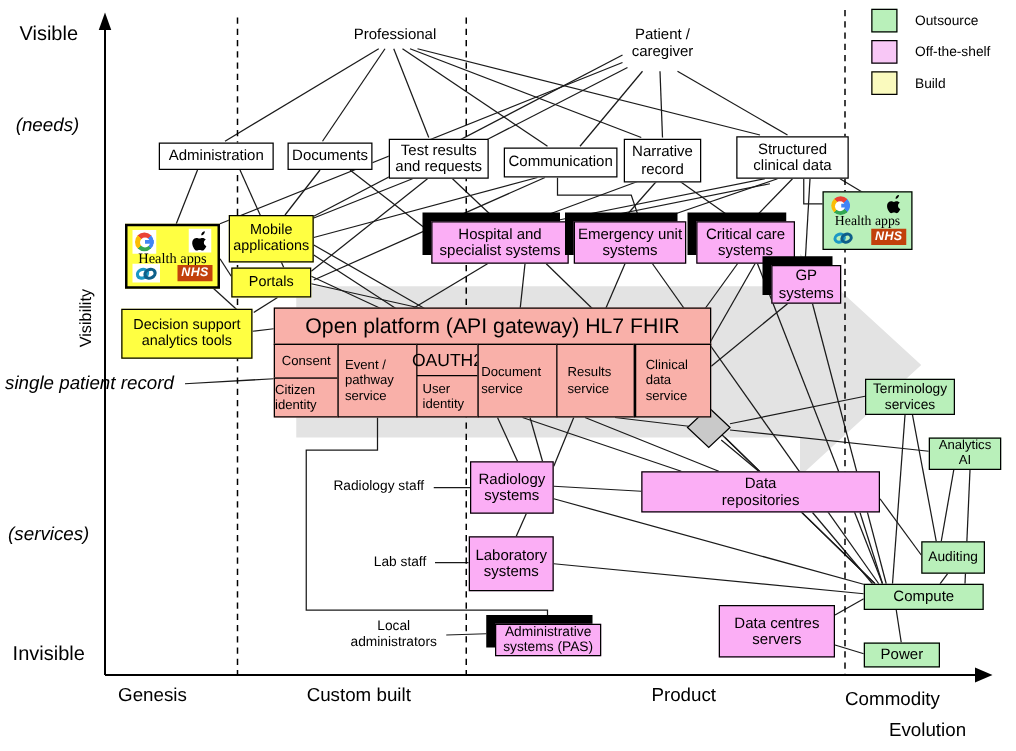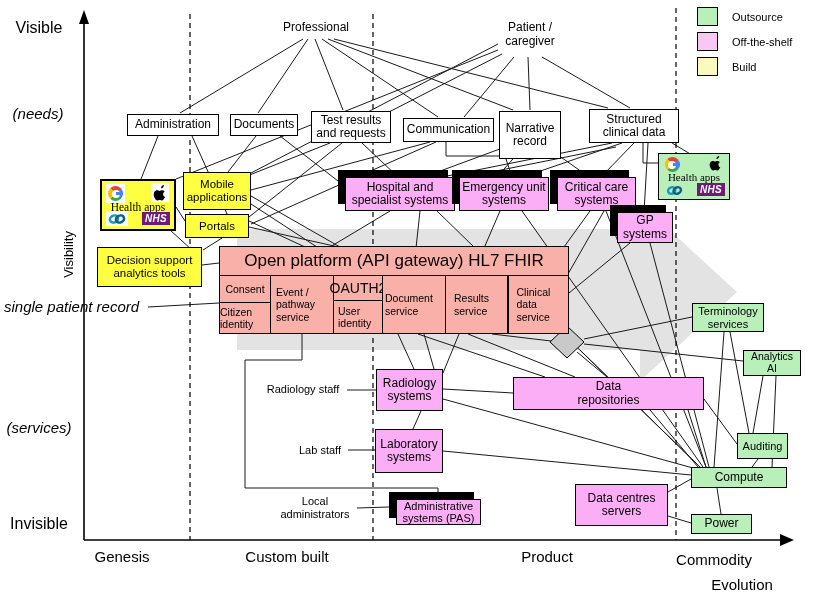--- a/index.html
+++ b/index.html
@@ -30,21 +30,21 @@
   .leg-sw{width:21px;height:19px;border:1px solid #000;box-sizing:border-box;}
   .leg-lb{font-size:11px;white-space:nowrap;}
   
   .happs{padding:0;}
   .happs .serif{position:absolute;left:0;right:0;font-family:"Liberation Serif",serif;}
   .icon-cell{position:absolute;background:#fff;display:flex;align-items:center;justify-content:center;}
   .g-icon{width:15px;height:15px;border-radius:50%;position:relative;
      background:conic-gradient(from -45deg,#ea4335 0 25%,#4285f4 25% 50%,#34a853 50% 75%,#fbbc05 75% 100%);}
   .g-icon::before{content:"";position:absolute;inset:3.5px;background:#fff;border-radius:50%;}
   .g-icon::after{content:"";position:absolute;right:0;top:6px;width:7px;height:3.2px;background:#4285f4;}
-  .nhs{background:#701a75;color:#fff;font-style:italic;font-weight:bold;
+  .nhs{background:#c2410c;color:#fff;font-style:italic;font-weight:bold;
        font-size:10px;line-height:13px;padding:0 3px;letter-spacing:.3px;}
   .inner-w90{width:90px;} .inner-w44{width:44px;}
 </style>
 </head>
 <body>
 
 <div id="stage">
 
   <svg id="wires" xmlns="http://www.w3.org/2000/svg" width="813" height="601">
 
@@ -152,21 +152,21 @@
       <line x1="84" y1="540" x2="84" y2="22"></line>
       <line x1="84" y1="540" x2="782" y2="540"></line>
     </g>
     <polygon points="84,10 79,24 89,24" fill="#000"></polygon>
     <polygon points="794,540 780,534 780,546" fill="#000"></polygon>
 
     <polygon points="567,326 584,342 567,358 550,342" fill="#c9c9c9" stroke="#000" stroke-width="1"></polygon>
   </svg>
 
   <div class="lbl axis16" style="left:8px;top:19px;width:62px;">Visible</div>
-  <div class="lbl axis15 it" style="left:6px;top:105px;width:64px;">(needs)</div>
+  <div class="lbl axis15 it" style="left:6px;top:92px;width:64px;">(needs)</div>
   <div class="lbl vert" style="left:14px;top:247px;width:110px;font-size:13px;">Visibility</div>
   <div class="lbl axis15 it" style="left:4px;top:298px;width:146px;text-align:left;">single patient record</div>
   <div class="lbl axis15 it" style="left:6px;top:419px;width:66px;">(services)</div>
   <div class="lbl axis16" style="left:6px;top:515px;width:66px;">Invisible</div>
   <div class="lbl axis15" style="left:84px;top:548px;width:76px;">Genesis</div>
   <div class="lbl axis15" style="left:230px;top:548px;width:114px;">Custom built</div>
   <div class="lbl axis15" style="left:505px;top:548px;width:84px;">Product</div>
   <div class="lbl axis15" style="left:668px;top:551px;width:92px;">Commodity</div>
   <div class="lbl axis15" style="left:706px;top:576px;width:72px;">Evolution</div>
 
@@ -183,21 +183,21 @@
     <span class="leg-lb">Build</span>
   </div>
 
   <div class="lbl small12" style="left:275px;top:21px;width:82px;">Professional</div>
   <div class="lbl small12" style="left:497px;top:21px;width:66px;">Patient / caregiver</div>
 
   <div class="box white" style="left:127px;top:114px;width:92px;height:22px;">Administration</div>
   <div class="box white" style="left:230px;top:114px;width:68px;height:22px;">Documents</div>
   <div class="box white" style="left:311px;top:111px;width:80px;height:32px;">Test results and requests</div>
   <div class="box white" style="left:403px;top:118px;width:91px;height:24px;">Communication</div>
-  <div class="box white" style="left:499px;top:111px;width:62px;height:48px;">Narrative record</div>
+  <div class="box white" style="left:499px;top:111px;width:62px;height:35px;">Narrative record</div>
   <div class="box white" style="left:589px;top:109px;width:90px;height:34px;">Structured clinical data</div>
 
   <div class="box yellow happs" style="left:100px;top:179px;width:76px;height:52px;border-width:2.2px;">
     <span class="icon-cell" style="left:4px;top:3px;width:19px;height:19px;">
         <span class="g-icon"></span>
       </span>
     <span class="icon-cell" style="right:5px;top:2px;width:18px;height:19px;">
       <svg width="14" height="16" viewBox="0 0 24 28">
           <path fill="#000" d="M17.5 3.8c.9-1.1 1.5-2.6 1.3-4-1.3.1-2.8.9-3.7 2-.8 1-1.5 2.5-1.3 3.9 1.4.1 2.8-.8 3.7-1.9zM20.9 21c-.5 1.2-.8 1.7-1.5 2.8-1 1.5-2.3 3.3-4 3.3-1.5 0-1.9-1-4-1-2 0-2.5 1-4 1-1.7 0-2.9-1.6-3.9-3.1C.7 20 .4 15 2.1 12.3c1.2-1.9 3-3 4.8-3 1.8 0 2.9 1 4.4 1 1.4 0 2.3-1 4.3-1 1.6 0 3.3.9 4.5 2.4-3.9 2.2-3.3 7.8.8 9.3z"></path>
         </svg>

